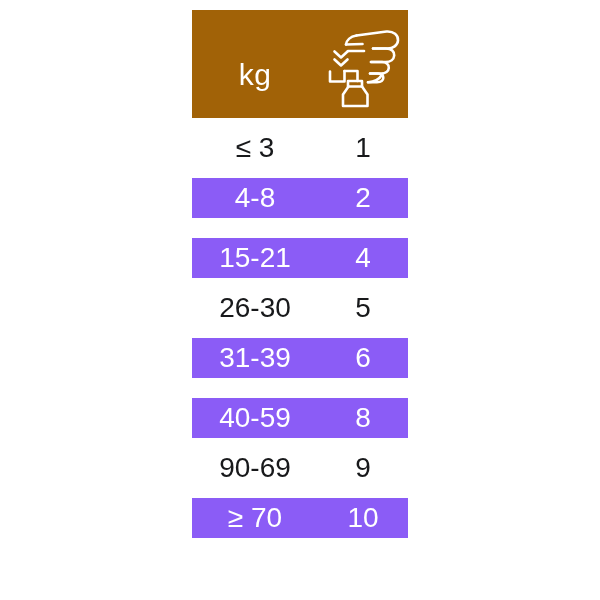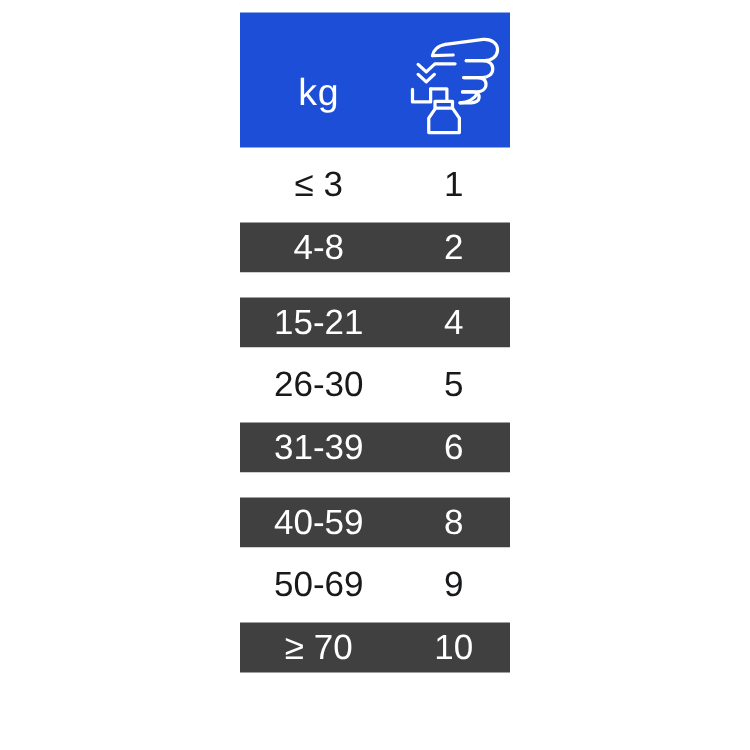--- a/index.html
+++ b/index.html
@@ -25,21 +25,21 @@
   #dosing-table {
     position: absolute;
     left: 192px;
     top: 10px;
     width: 216px;
   }
 
   
   .table-header {
     height: 108px;
-    background: #1d4ed8;
+    background: #a16207;
     display: flex;
     align-items: center;
     position: relative;
   }
 
   .header-unit-cell {
     width: 126px;
     display: flex;
     align-items: center;
     justify-content: center;
@@ -79,21 +79,21 @@
     height: 40px;
     display: flex;
     align-items: center;
   }
 
   .table-row.row-plain {
     background: #ffffff;
   }
 
   .table-row.row-highlight {
-    background: #404040;
+    background: #8b5cf6;
   }
 
   .cell {
     display: flex;
     align-items: center;
     justify-content: center;
     height: 100%;
     font-size: 28px;
     font-weight: 400;
     line-height: 1;
@@ -190,21 +190,21 @@
           <div class="cell cell-pumps">6</div>
         </div>
         <div class="row-gap"></div>
         <div class="row-gap"></div>
         <div class="table-row row-highlight">
           <div class="cell cell-range">40-59</div>
           <div class="cell cell-pumps">8</div>
         </div>
         <div class="row-gap"></div>
         <div class="table-row row-plain">
-          <div class="cell cell-range">50-69</div>
+          <div class="cell cell-range">90-69</div>
           <div class="cell cell-pumps">9</div>
         </div>
         <div class="row-gap"></div>
         <div class="table-row row-highlight">
           <div class="cell cell-range">≥ 70</div>
           <div class="cell cell-pumps">10</div>
         </div>
       </div>
 
   </div>

